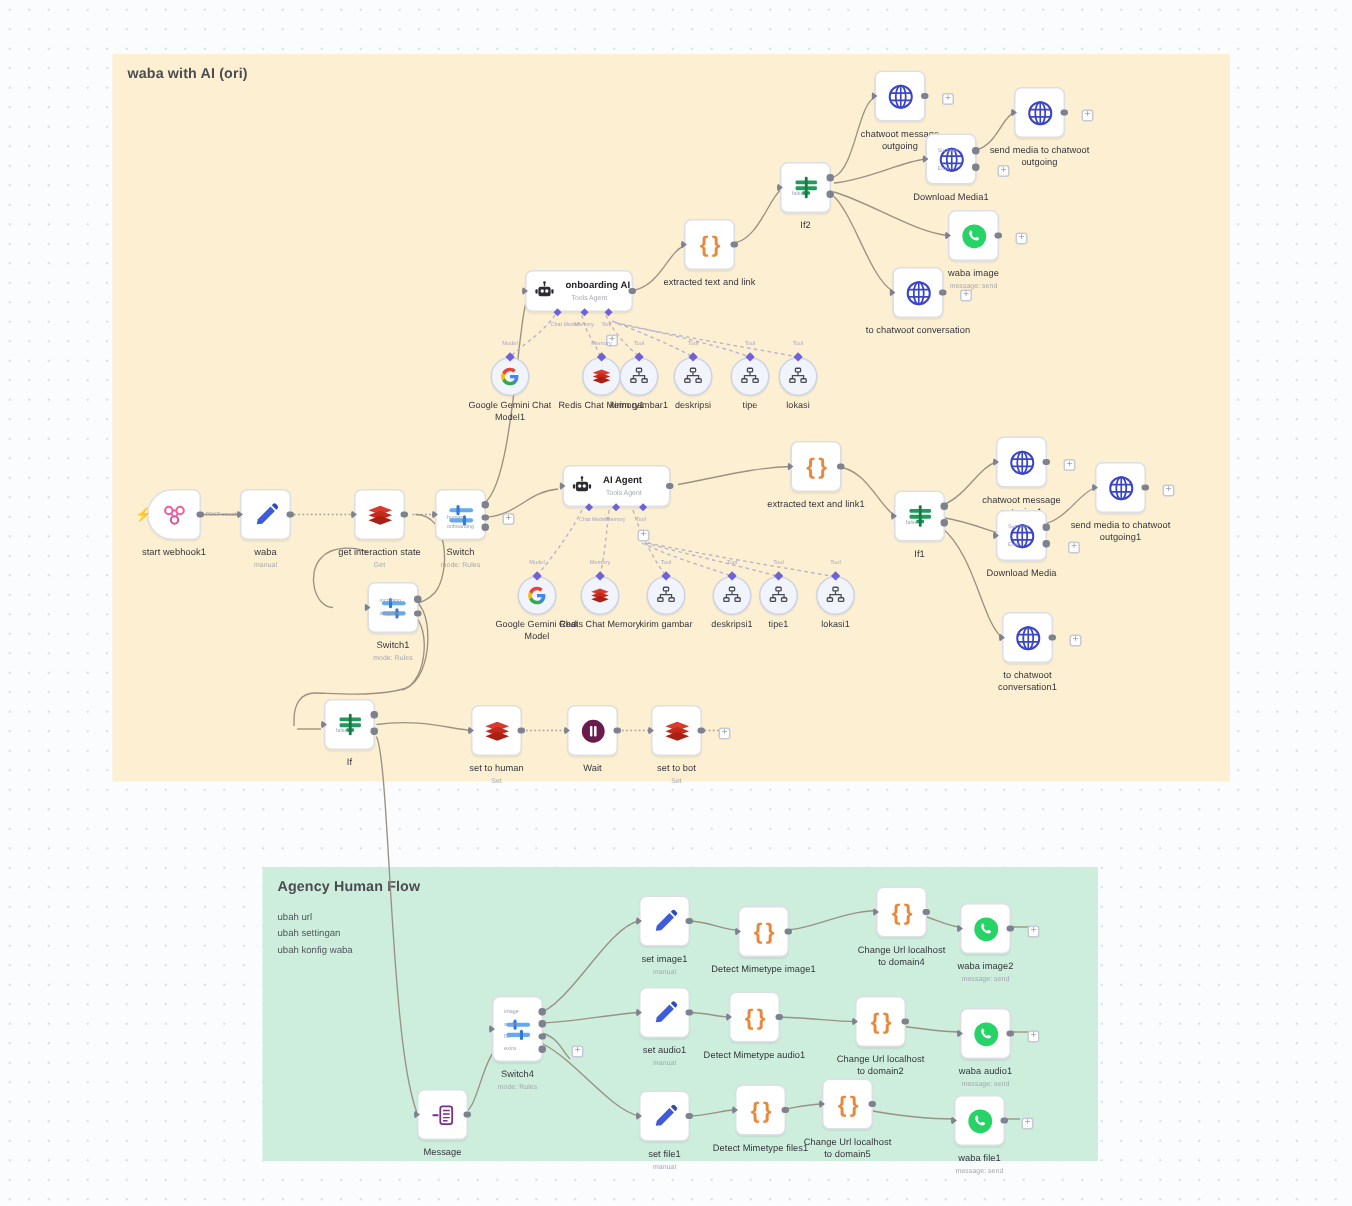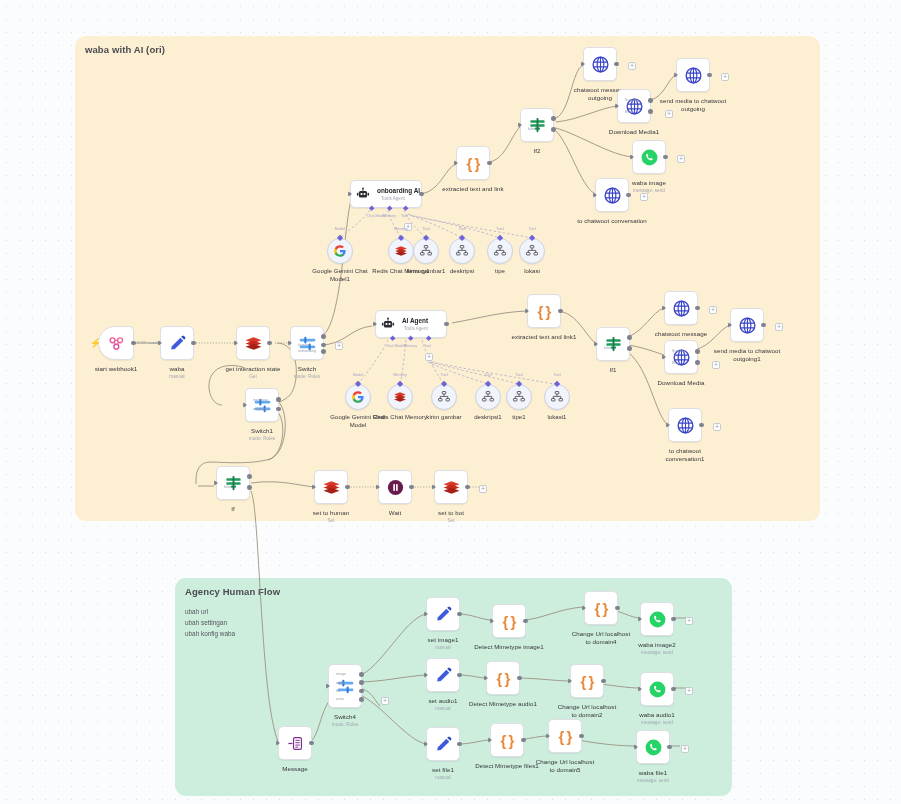--- a/index.html
+++ b/index.html
@@ -12,40 +12,40 @@
     background-size: 13px 13px;
     position:relative;
     overflow:hidden;
     -webkit-font-smoothing: antialiased;
   }
   #canvas { position:absolute; inset:0; }
 
   
   .group {
     position:absolute;
-    border-radius:11px;
+    border-radius:1px;
   }
   .group .g-title {
     font-size:9.5px;
     font-weight:700;
     color:#4b4b52;
     position:absolute;
     left:10px; top:8px;
     letter-spacing:.1px;
   }
   .group .g-notes {
     position:absolute;
     left:10px; top:28px;
     font-size:6.4px;
     line-height:1.72;
     color:#55555c;
   }
   #group-waba { left:75px; top:36px; width:745px; height:485px;
       background:#fdf0d2; }
-  #group-agency { left:175px; top:578px; width:557px; height:218px;
+  #group-agency { left:175px; top:578px; width:557px; height:196px;
       background:#cdeedd; }
 
   
   .node {
     position:absolute;
     width:34px; height:34px;
     background:#fff;
     border:1px solid #dcdfe5;
     border-radius:5px;
     display:flex; align-items:center; justify-content:center;

